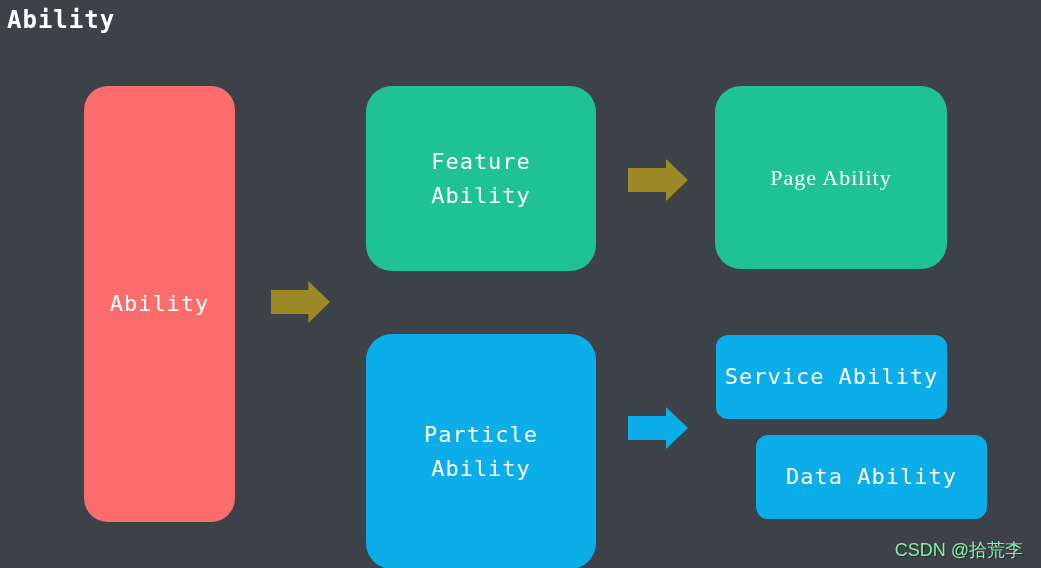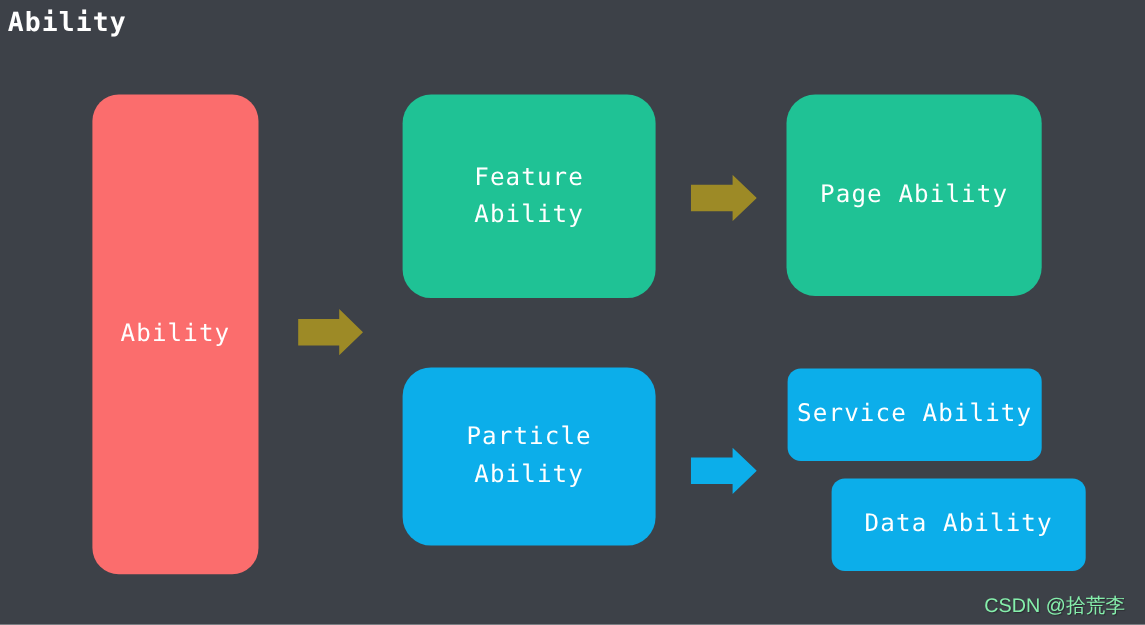--- a/index.html
+++ b/index.html
@@ -32,21 +32,21 @@
     color: #ffffff;
     font-size: 22px;
     letter-spacing: 1px;
     line-height: 34px;
     white-space: pre-line;
   }
 
   .node-root     { left: 84px;  top: 86px;  width: 151px; height: 436px; border-radius: 24px; }
   .node-feature  { left: 366px; top: 86px;  width: 230px; height: 185px; border-radius: 26px; }
   .node-page     { left: 715px; top: 86px;  width: 232px; height: 183px; border-radius: 26px; }
-  .node-particle { left: 366px; top: 334px; width: 230px; height: 162px; border-radius: 26px; }
+  .node-particle { left: 366px; top: 334px; width: 230px; height: 235px; border-radius: 26px; }
   .node-service  { left: 716px; top: 335px; width: 231px; height: 84px;  border-radius: 12px; }
   .node-data     { left: 716px; top: 435px; width: 231px; height: 84px;  border-radius: 12px; }
 
   .arrow { position: absolute; }
   .arrow svg { display: block; width: 100%; height: 100%; }
   .arrow-1 { left: 271px; top: 281px; width: 59px; height: 42px; }
   .arrow-2 { left: 628px; top: 159px; width: 60px; height: 42px; }
   .arrow-3 { left: 628px; top: 407px; width: 60px; height: 42px; }
 
   .watermark {
@@ -64,21 +64,21 @@
 
 <div class="canvas" style="background-color: rgb(61, 65, 72);">
 
   <div class="page-title">Ability</div>
 
   <div class="node node-root" style="background-color: rgb(251, 109, 109);">Ability</div>
 
   <div class="node node-feature" style="background-color: rgb(31, 194, 149); text-align: right;">Feature
 Ability</div>
 
-  <div class="node node-page" style="background-color: rgb(31, 194, 149);">Page Ability</div>
+  <div class="node node-page" style="background-color: rgb(31, 194, 149); font-family: Liberation Serif, serif;">Page Ability</div>
 
   <div class="node node-particle" style="background-color: rgb(12, 174, 234);">Particle
 Ability</div>
 
   <div class="node node-service" style="background-color: rgb(12, 174, 234);">Service Ability</div>
 
   <div class="node node-data" style="background-color: rgb(12, 174, 234); margin-left: 40px;">Data Ability</div>
 
   <div class="arrow arrow-1">
     <svg viewBox="0 0 60 42" preserveAspectRatio="none" aria-hidden="true">

